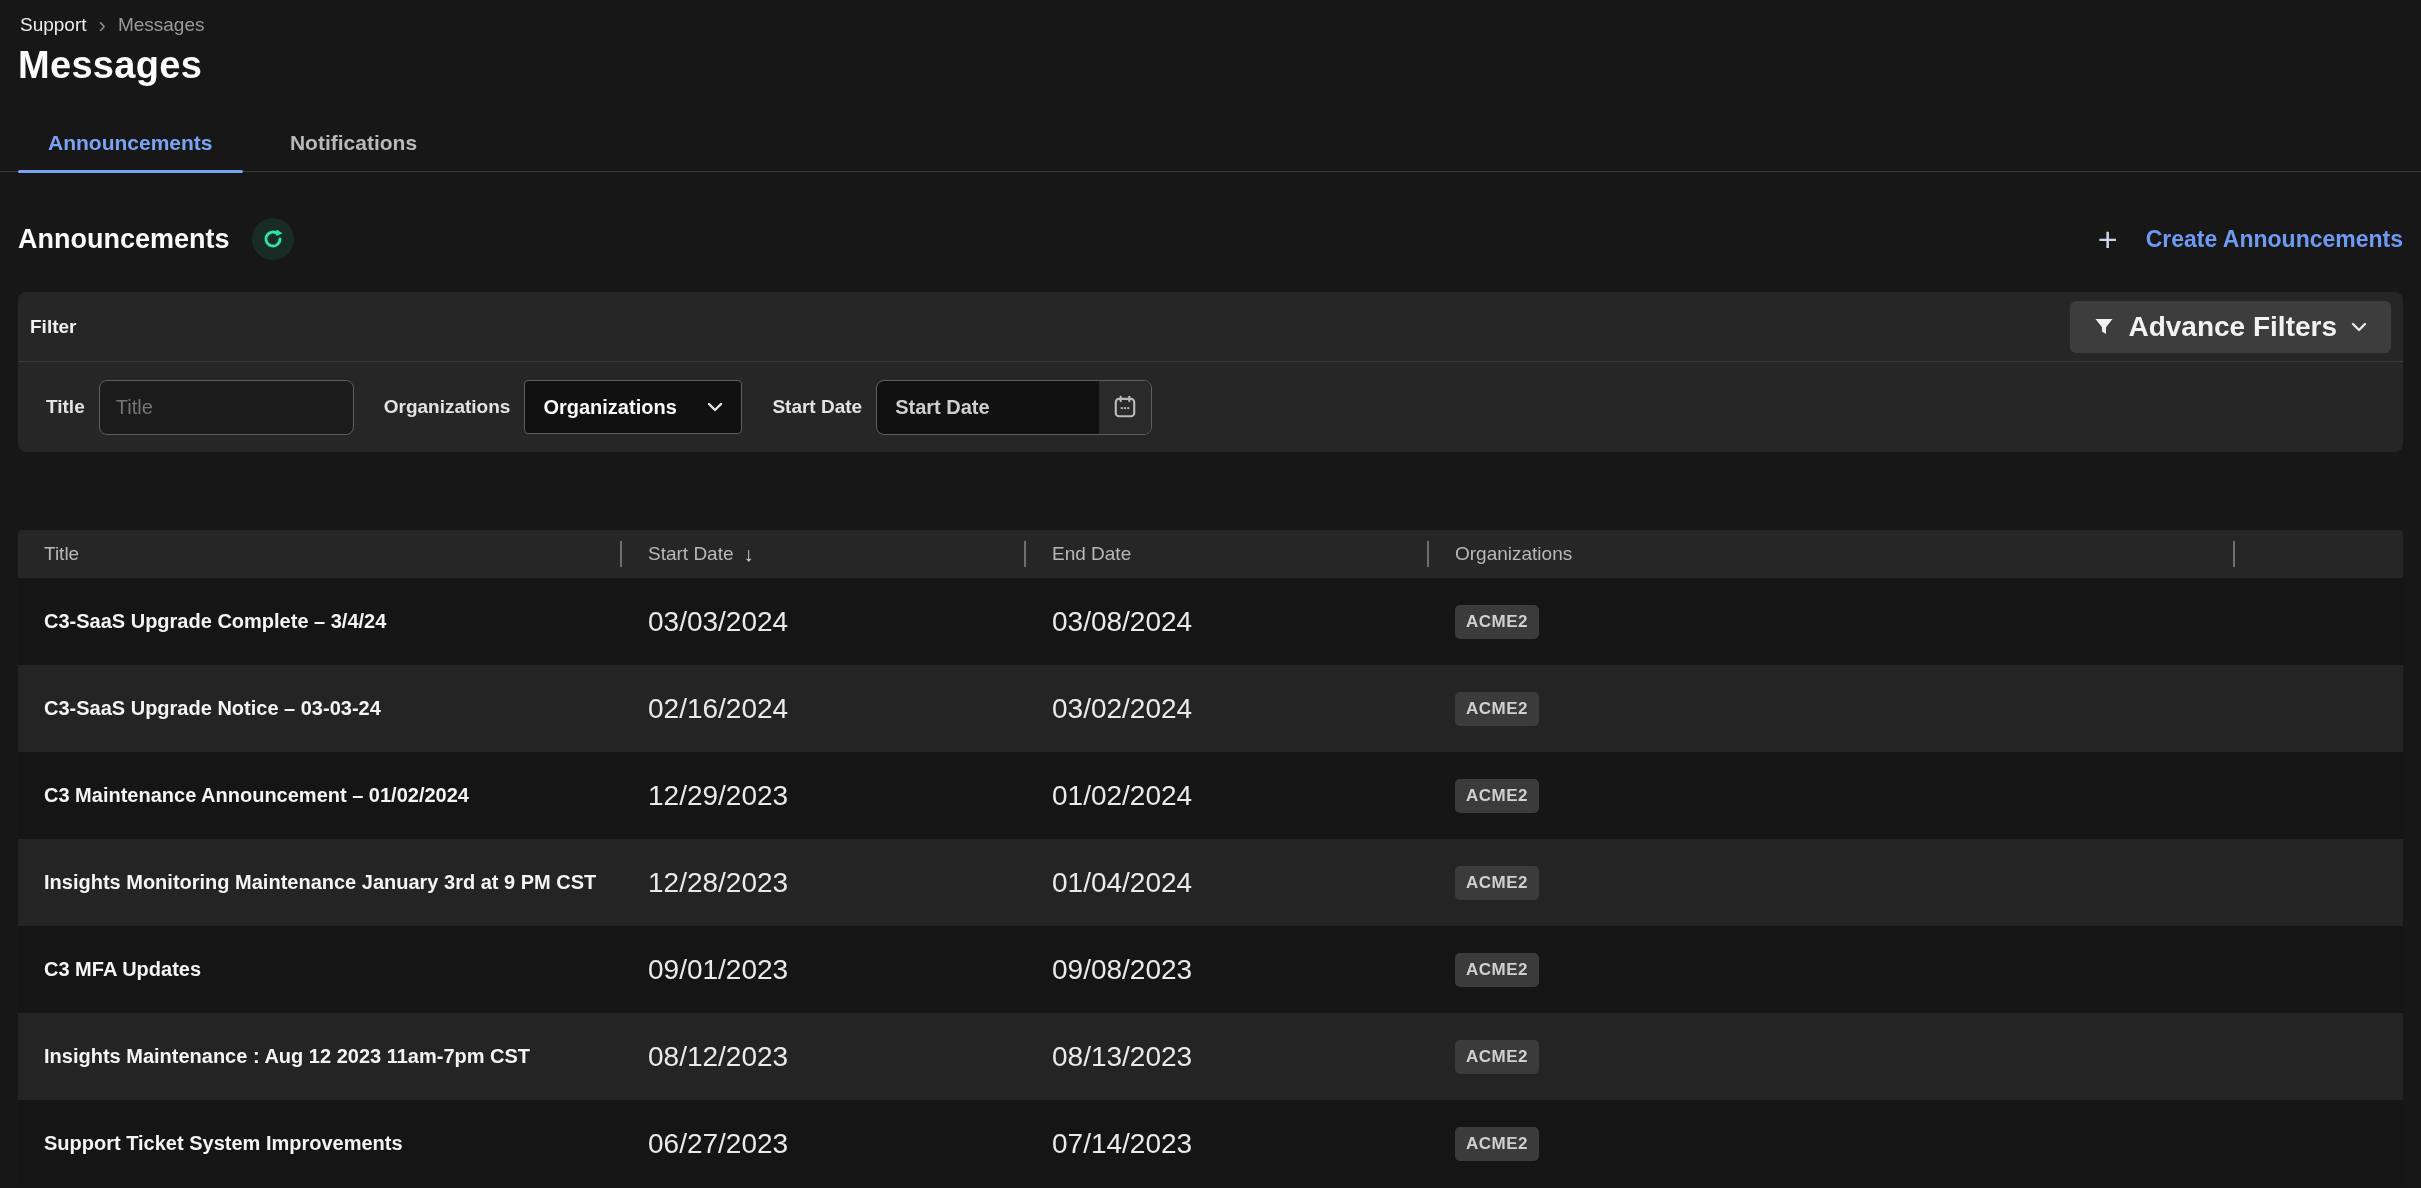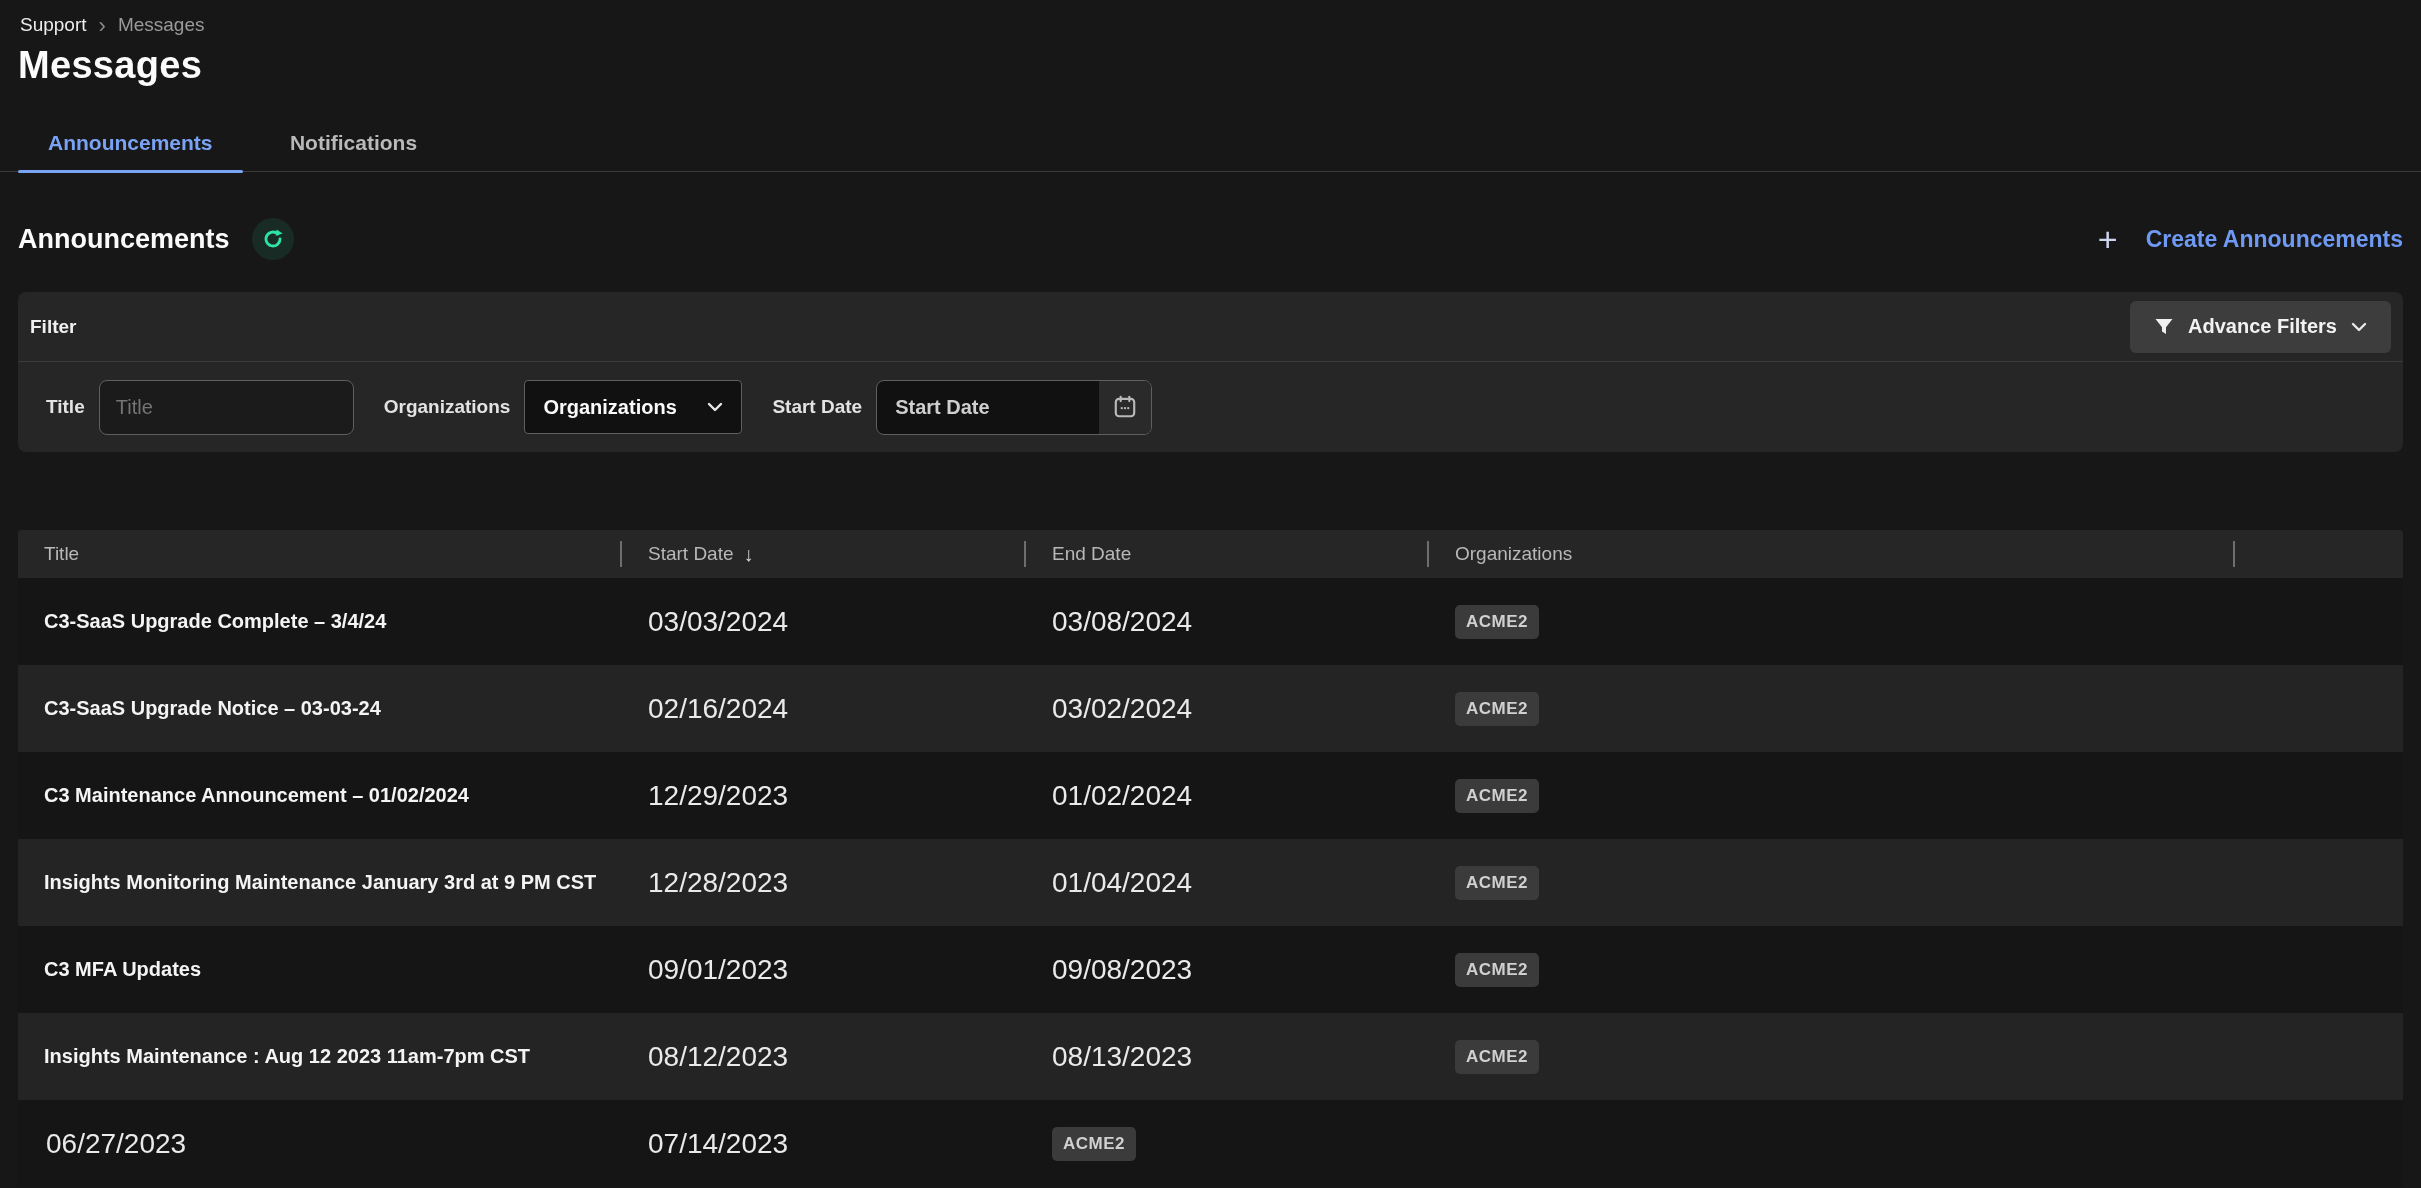--- a/index.html
+++ b/index.html
@@ -34,21 +34,21 @@
   .create-link { display:flex; align-items:center; gap:18px; cursor:pointer; }
   .create-plus { color:#ccd6ee; font-size:34px; font-weight:400; line-height:30px; }
   .create-label { color:#6f9af3; font-size:23px; font-weight:700;margin-left:10px; }
 
   
   .filter-card { margin:26px 18px 0; background:#262626; border-radius:8px; }
   .filter-head { height:70px; display:flex; align-items:center; justify-content:space-between;
          padding:0 12px; border-bottom:1px solid #3a3a3a; }
   .filter-title { font-size:19px; font-weight:700; color:#f0f0f0; }
   .adv-btn { display:flex; align-items:center; gap:14px; background:#3d3d3d; border:none; color:#f2f2f2;
-         height:52px; padding:0 24px; border-radius:6px; font-size:20px; font-weight:600;
+         height:52px; padding:0 24px; border-radius:6px; font-size:28px; font-weight:600;
          font-family:inherit; cursor:pointer; }
   .filter-body { height:90px; display:flex; align-items:center; padding:0 28px; }
   .f-label { font-size:19px; font-weight:600; color:#e3e3e3; margin-right:14px; white-space:nowrap; }
   .gap { width:30px; flex:none; }
   .title-input { width:255px; height:55px; background:#1b1b1b; border:1px solid #5f5f5f; border-radius:8px;
          color:#e8e8e8; font-size:20px; font-family:inherit; padding:0 16px; }
   .title-input::placeholder { color:#757575; }
   .org-select { width:218px; height:54px; background:#111; border:1px solid #5f5f5f; border-radius:4px;
          display:flex; align-items:center; justify-content:space-between; padding:0 18px; cursor:pointer; }
   .org-select-value { font-size:20px; font-weight:700; color:#fafafa; }
@@ -224,20 +224,21 @@
     <div class="td-title">Insights Maintenance : Aug 12 2023 11am-7pm CST</div>
     <div class="td-date">08/12/2023</div>
     <div class="td-date">08/13/2023</div>
     <div class="td-orgs">
           <span class="badge">ACME2</span>
         </div>
     <div></div>
   </div>
 
   <div class="tgrid trow">
+    <div class="td-title">Support Ticket System Improvements</div>
     <div class="td-date">06/27/2023</div>
     <div class="td-date">07/14/2023</div>
     <div class="td-orgs">
           <span class="badge">ACME2</span>
         </div>
     <div></div>
   </div>
 </div>
 </div>
 

